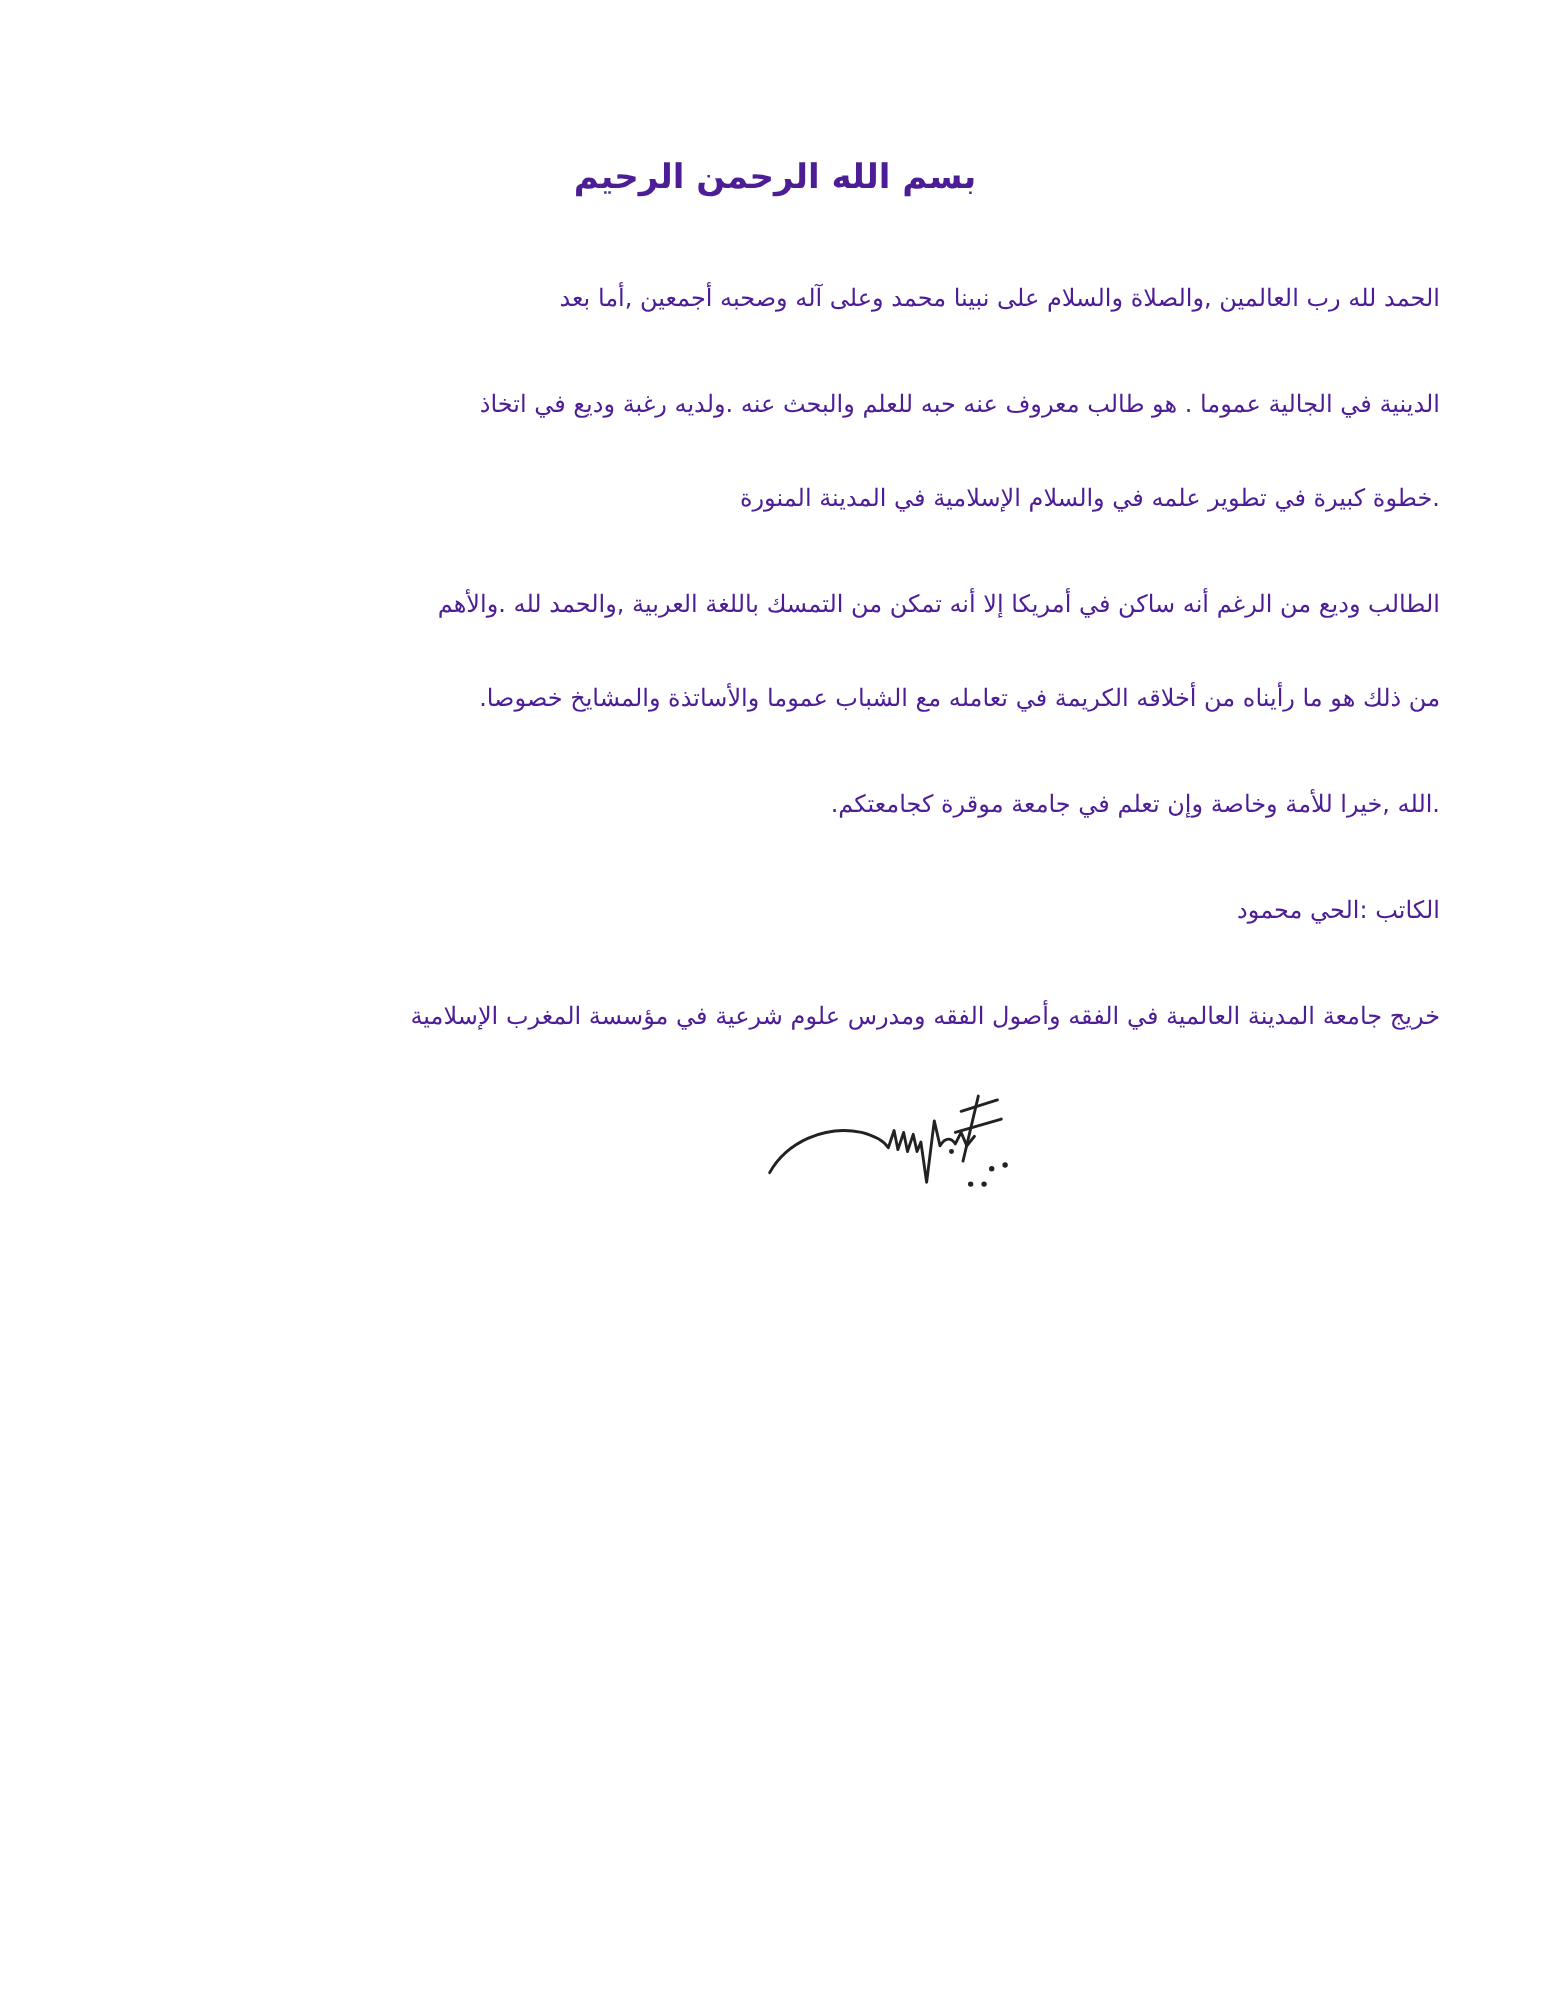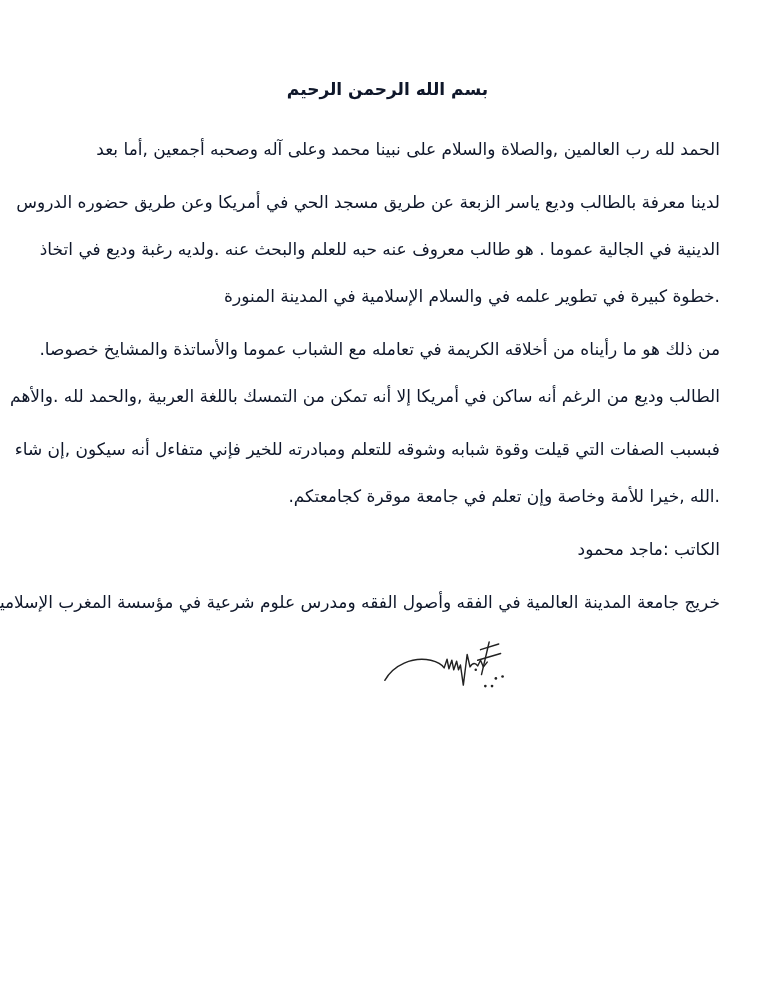--- a/index.html
+++ b/index.html
@@ -10,37 +10,37 @@
   .page {
     position: relative;
     width: 775px;
     height: 1006px;
     margin: 0 auto;
     background: #ffffff;
     box-sizing: border-box;
     padding: 66px 55px 0 55px;
     direction: rtl;
     font-family: "DejaVu Sans", sans-serif;
-    color: #0f172a;
+    color: #4c1d95;
     overflow: hidden;
   }
   .basmala {
     font-size: 17px;
     font-weight: 700;
     text-align: center;
     line-height: 47px;
     margin: 0 0 13px 0;
   }
   .para {
     margin: 0 0 6px 0;
   }
   .line {
     display: block;
     margin: 0;
-    font-size: 17px;
+    font-size: 12px;
     font-weight: 400;
     line-height: 47px;
     text-align: right;
     white-space: nowrap;
   }
   .author-block {
     margin: 0 0 6px 0;
   }
   .signature-wrap {
     margin: 8px 205px 0 0;
@@ -59,40 +59,38 @@
 
 <div class="page">
 
   <h1 class="basmala">بسم الله الرحمن الرحيم</h1>
 
   <div class="para">
     <p class="line">الحمد لله رب العالمين ,والصلاة والسلام على نبينا محمد وعلى آله وصحبه أجمعين  ,أما بعد</p>
   </div>
 
   <div class="para">
-    <p class="line">لدينا معرفة بالطالب وديع ياسر الزبعة عن طريق مسجد الحي في أمريكا وعن طريق حضوره الدروس</p>
     <p class="line">الدينية في الجالية عموما . هو طالب معروف عنه حبه للعلم والبحث عنه .ولديه رغبة وديع في اتخاذ</p>
     <p class="line">.خطوة كبيرة في تطوير علمه في والسلام الإسلامية في المدينة المنورة</p>
   </div>
 
   <div class="para">
+    <p class="line">الطالب وديع من الرغم أنه ساكن في أمريكا إلا أنه تمكن من التمسك باللغة العربية ,والحمد لله .والأهم</p>
     <p class="line">من ذلك هو ما رأيناه من أخلاقه الكريمة في تعامله مع الشباب عموما والأساتذة والمشايخ خصوصا.</p>
-    <p class="line">الطالب وديع من الرغم أنه ساكن في أمريكا إلا أنه تمكن من التمسك باللغة العربية ,والحمد لله .والأهم</p>
   </div>
 
   <div class="para">
-    <p class="line">فبسبب الصفات التي قيلت وقوة شبابه وشوقه للتعلم ومبادرته للخير فإني متفاءل أنه سيكون ,إن شاء</p>
     <p class="line">.الله ,خيرا للأمة وخاصة وإن تعلم في جامعة موقرة كجامعتكم.</p>
   </div>
 
   <div class="para">
   </div>
 
   <div class="para author-block">
-    <p class="line">الكاتب :ماجد محمود</p>
+    <p class="line">الكاتب :الحي محمود</p>
   </div>
 
   <div class="para">
     <p class="line">خريج جامعة المدينة العالمية في الفقه وأصول الفقه ومدرس علوم شرعية في مؤسسة المغرب الإسلامية</p>
   </div>
 
   <div class="signature-wrap">
     <svg viewBox="0 0 140 62" xmlns="http://www.w3.org/2000/svg" fill="none" stroke="#222222" stroke-width="1.5" stroke-linecap="round" stroke-linejoin="round">
       <path d="M4,47 C13,31 33,22 52,26 C60,28 64,31 66,34
                l3,-9 2,10 3,-9 2,10 3,-9 2,9 2,-5 3,21 4,-32 3,13

